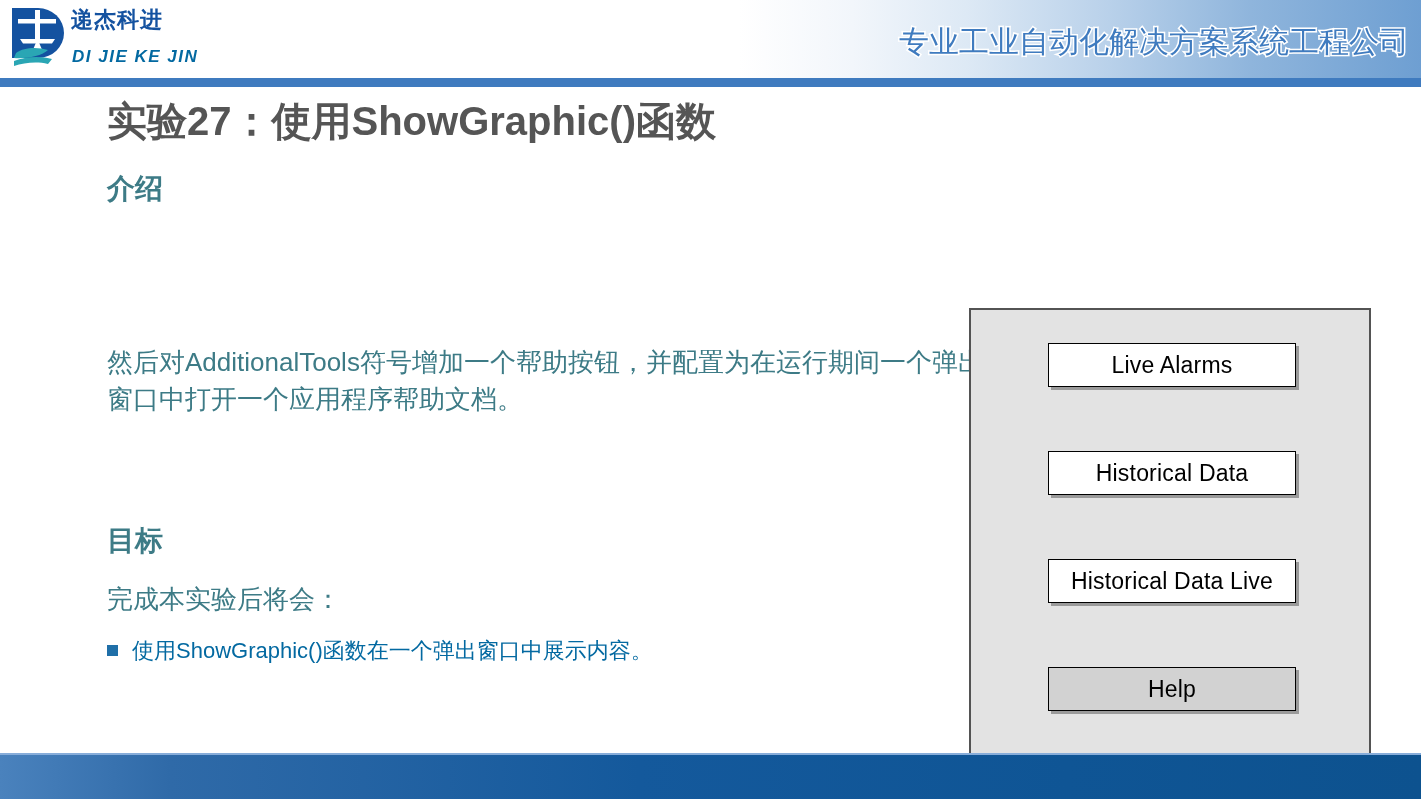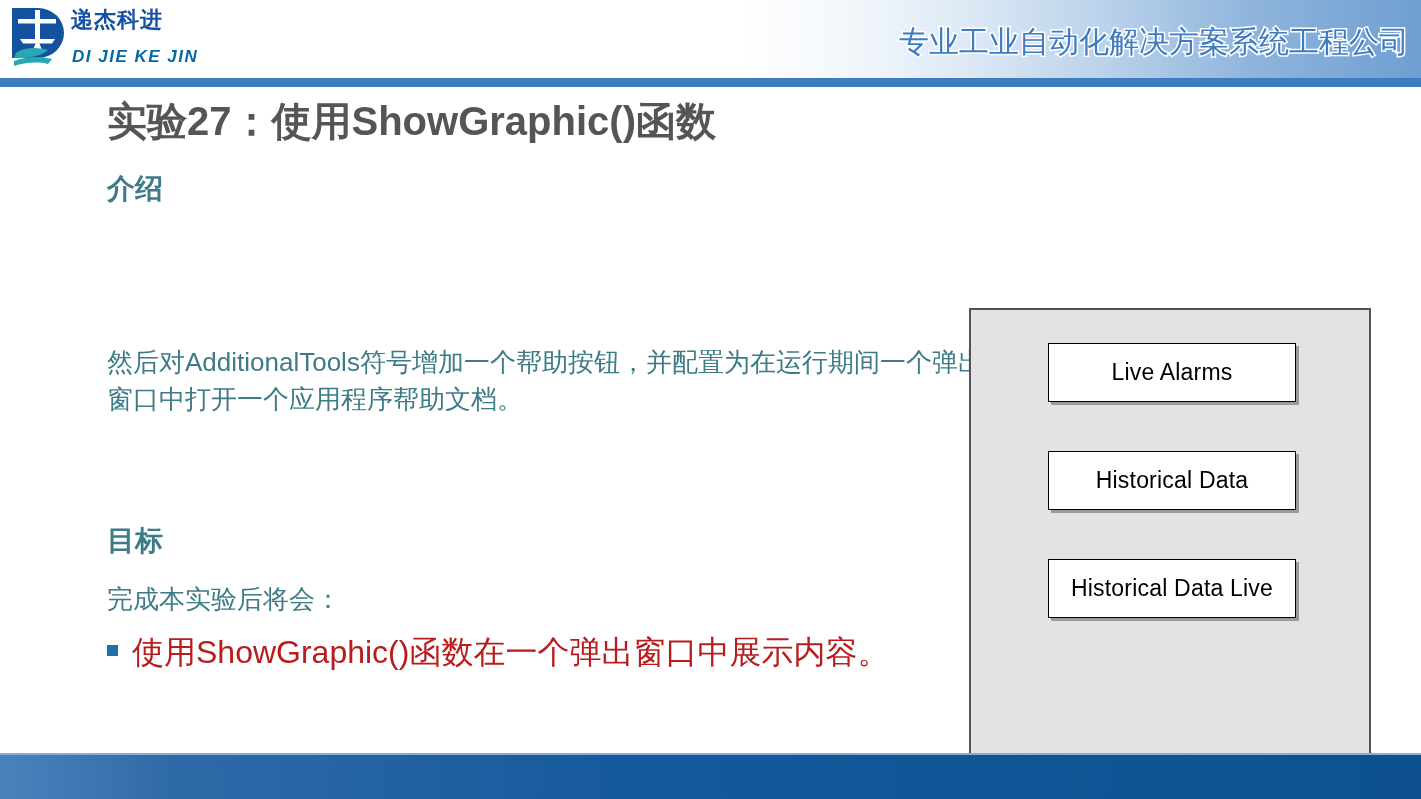--- a/index.html
+++ b/index.html
@@ -156,40 +156,41 @@
     align-items: flex-start;
     gap: 14px;
   }
   .bullet-mark {
     width: 11px; height: 11px;
     background: #1f6fa8;
     margin-top: 15px;
     flex: 0 0 auto;
   }
   .bullet-text {
-    font-size: 32px;
-    color: #b91c1c;
+    font-size: 22px;
+    color: #0369a1;
     line-height: 1.4;
     white-space: nowrap;
+    margin-top: 6px;
   }
 
   
   .panel {
     position: absolute;
     left: 969px; top: 221px;
     width: 402px; height: 451px;
     background: #e3e3e3;
     border: 2px solid #535353;
   }
 
   .btn {
     position: absolute;
     left: 77px;
     width: 248px;
-    height: 59px;
+    height: 44px;
     background: #ffffff;
     border: 1px solid #000000;
     box-shadow: 3px 3px 0 0 #9a9a9a;
     display: flex;
     align-items: center;
     justify-content: center;
     font-size: 23px;
     color: #000000;
     font-family: "Liberation Sans", "DejaVu Sans", sans-serif;
     letter-spacing: 0.2px;
@@ -259,19 +260,20 @@
 
     <div class="bullet-row">
       <span class="bullet-mark"></span>
       <span class="bullet-text">使用ShowGraphic()函数在一个弹出窗口中展示内容。</span>
     </div>
 
     <div class="panel">
       <div class="btn b1">Live Alarms</div>
       <div class="btn b2">Historical Data</div>
       <div class="btn b3">Historical Data Live</div>
+      <div class="btn b4">Help</div>
     </div>
 
   </div>
 
   <div class="footer"></div>
 
 </div>
 
 </body></html>

